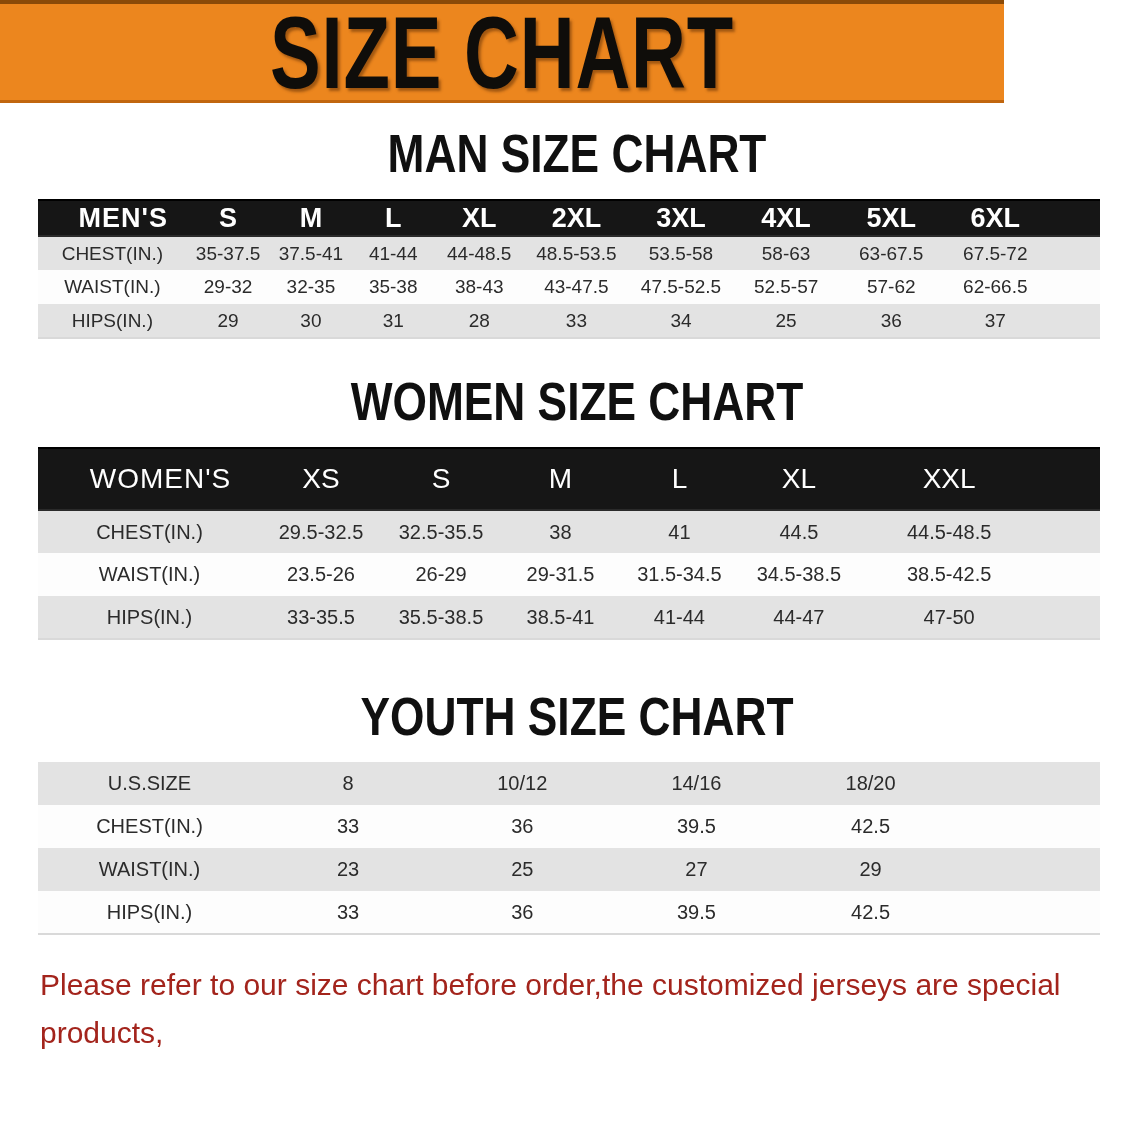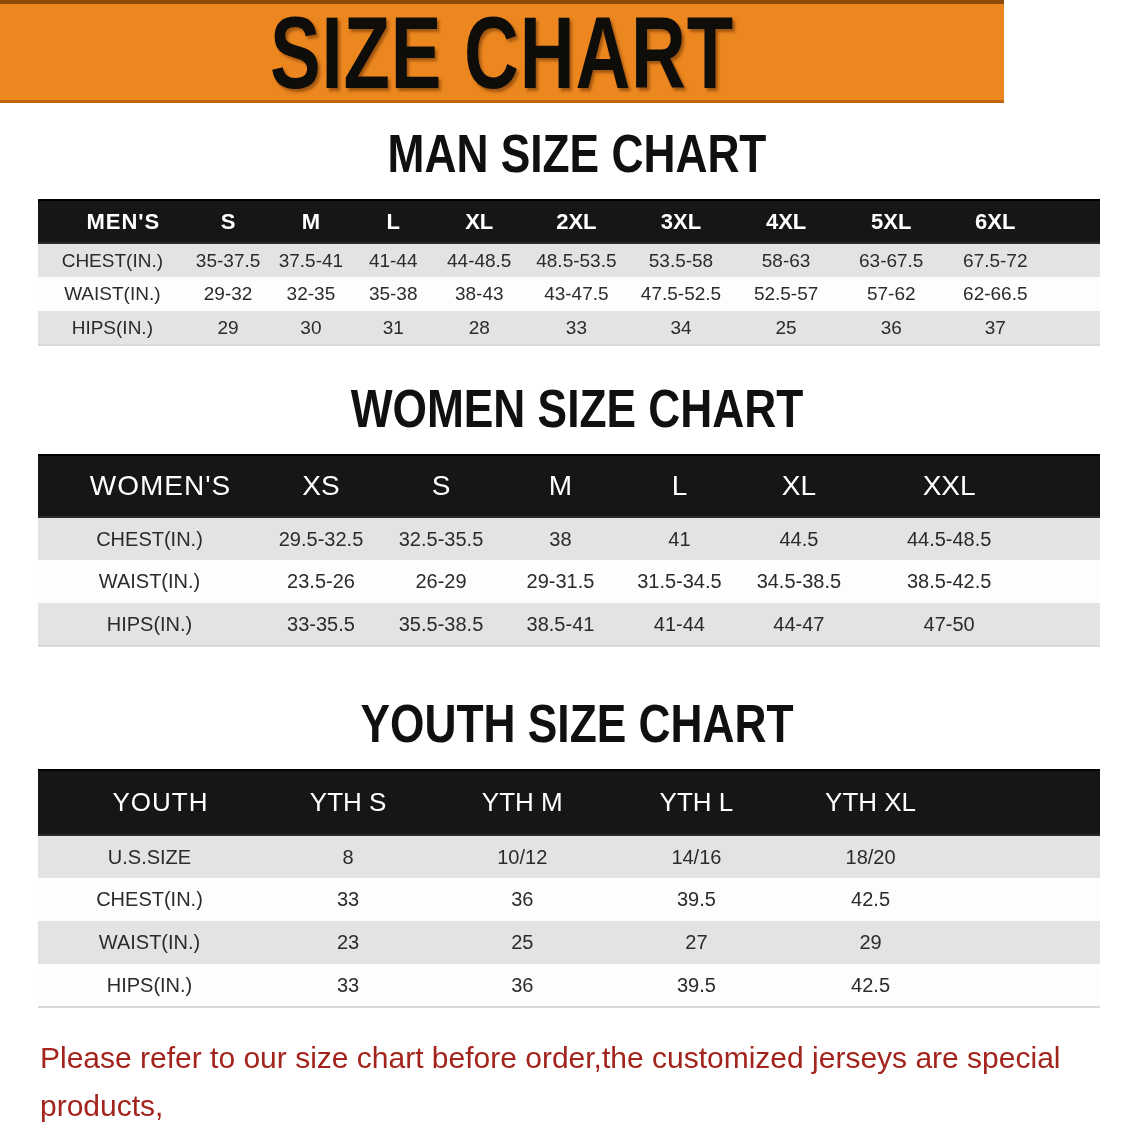--- a/index.html
+++ b/index.html
@@ -80,21 +80,21 @@
     text-align: center;
     vertical-align: middle;
     color: #2b2b2b;
     white-space: nowrap;
   }
   td.row-label { font-size: 19px; color: #1c1c1c; margin-left: 16px; }
   tr.row-gray  { background: #e3e3e3; }
   tr.row-white { background: #fdfdfd; }
 
   
-  .men  tr.head-row th { height: 43px; font-size: 22px; }
+  .men  tr.head-row th { height: 36px; font-size: 27px; }
   .men  th.corner { font-size: 28px; letter-spacing: 1px; }
   .men  tr.data-row td { height: 34px; font-size: 19px; }
   .men  { border-bottom: 2px solid #d9d9d9; }
 
   
   .women-t tr.head-row th { height: 62px; font-size: 28px; font-weight: 500; }
   .women-t th.corner { font-size: 30px; font-weight: 700; letter-spacing: 1px; }
   .women-t tr.data-row td { height: 43px; font-size: 20px; }
   .women-t { border-bottom: 2px solid #d9d9d9; }
 
@@ -265,28 +265,20 @@
   <table class="youth-t">
     <colgroup>
       <col style="width:21%">
         <col style="width:16.4%">
         <col style="width:16.4%">
         <col style="width:16.4%">
       <col style="width:16.4%">
         <col style="width:13.4%">
     </colgroup>
     <tbody>
-        <tr class="head-row">
-      <th class="corner">YOUTH</th>
-      <th>YTH S</th>
-      <th>YTH M</th>
-      <th>YTH L</th>
-      <th>YTH XL</th>
-      <th></th>
-    </tr>
     <tr class="data-row row-gray">
       <td class="row-label">U.S.SIZE</td>
       <td>8</td>
       <td>10/12</td>
       <td>14/16</td>
       <td>18/20</td>
       <td></td>
     </tr>
     <tr class="data-row row-white">
       <td class="row-label">CHEST(IN.)</td>

